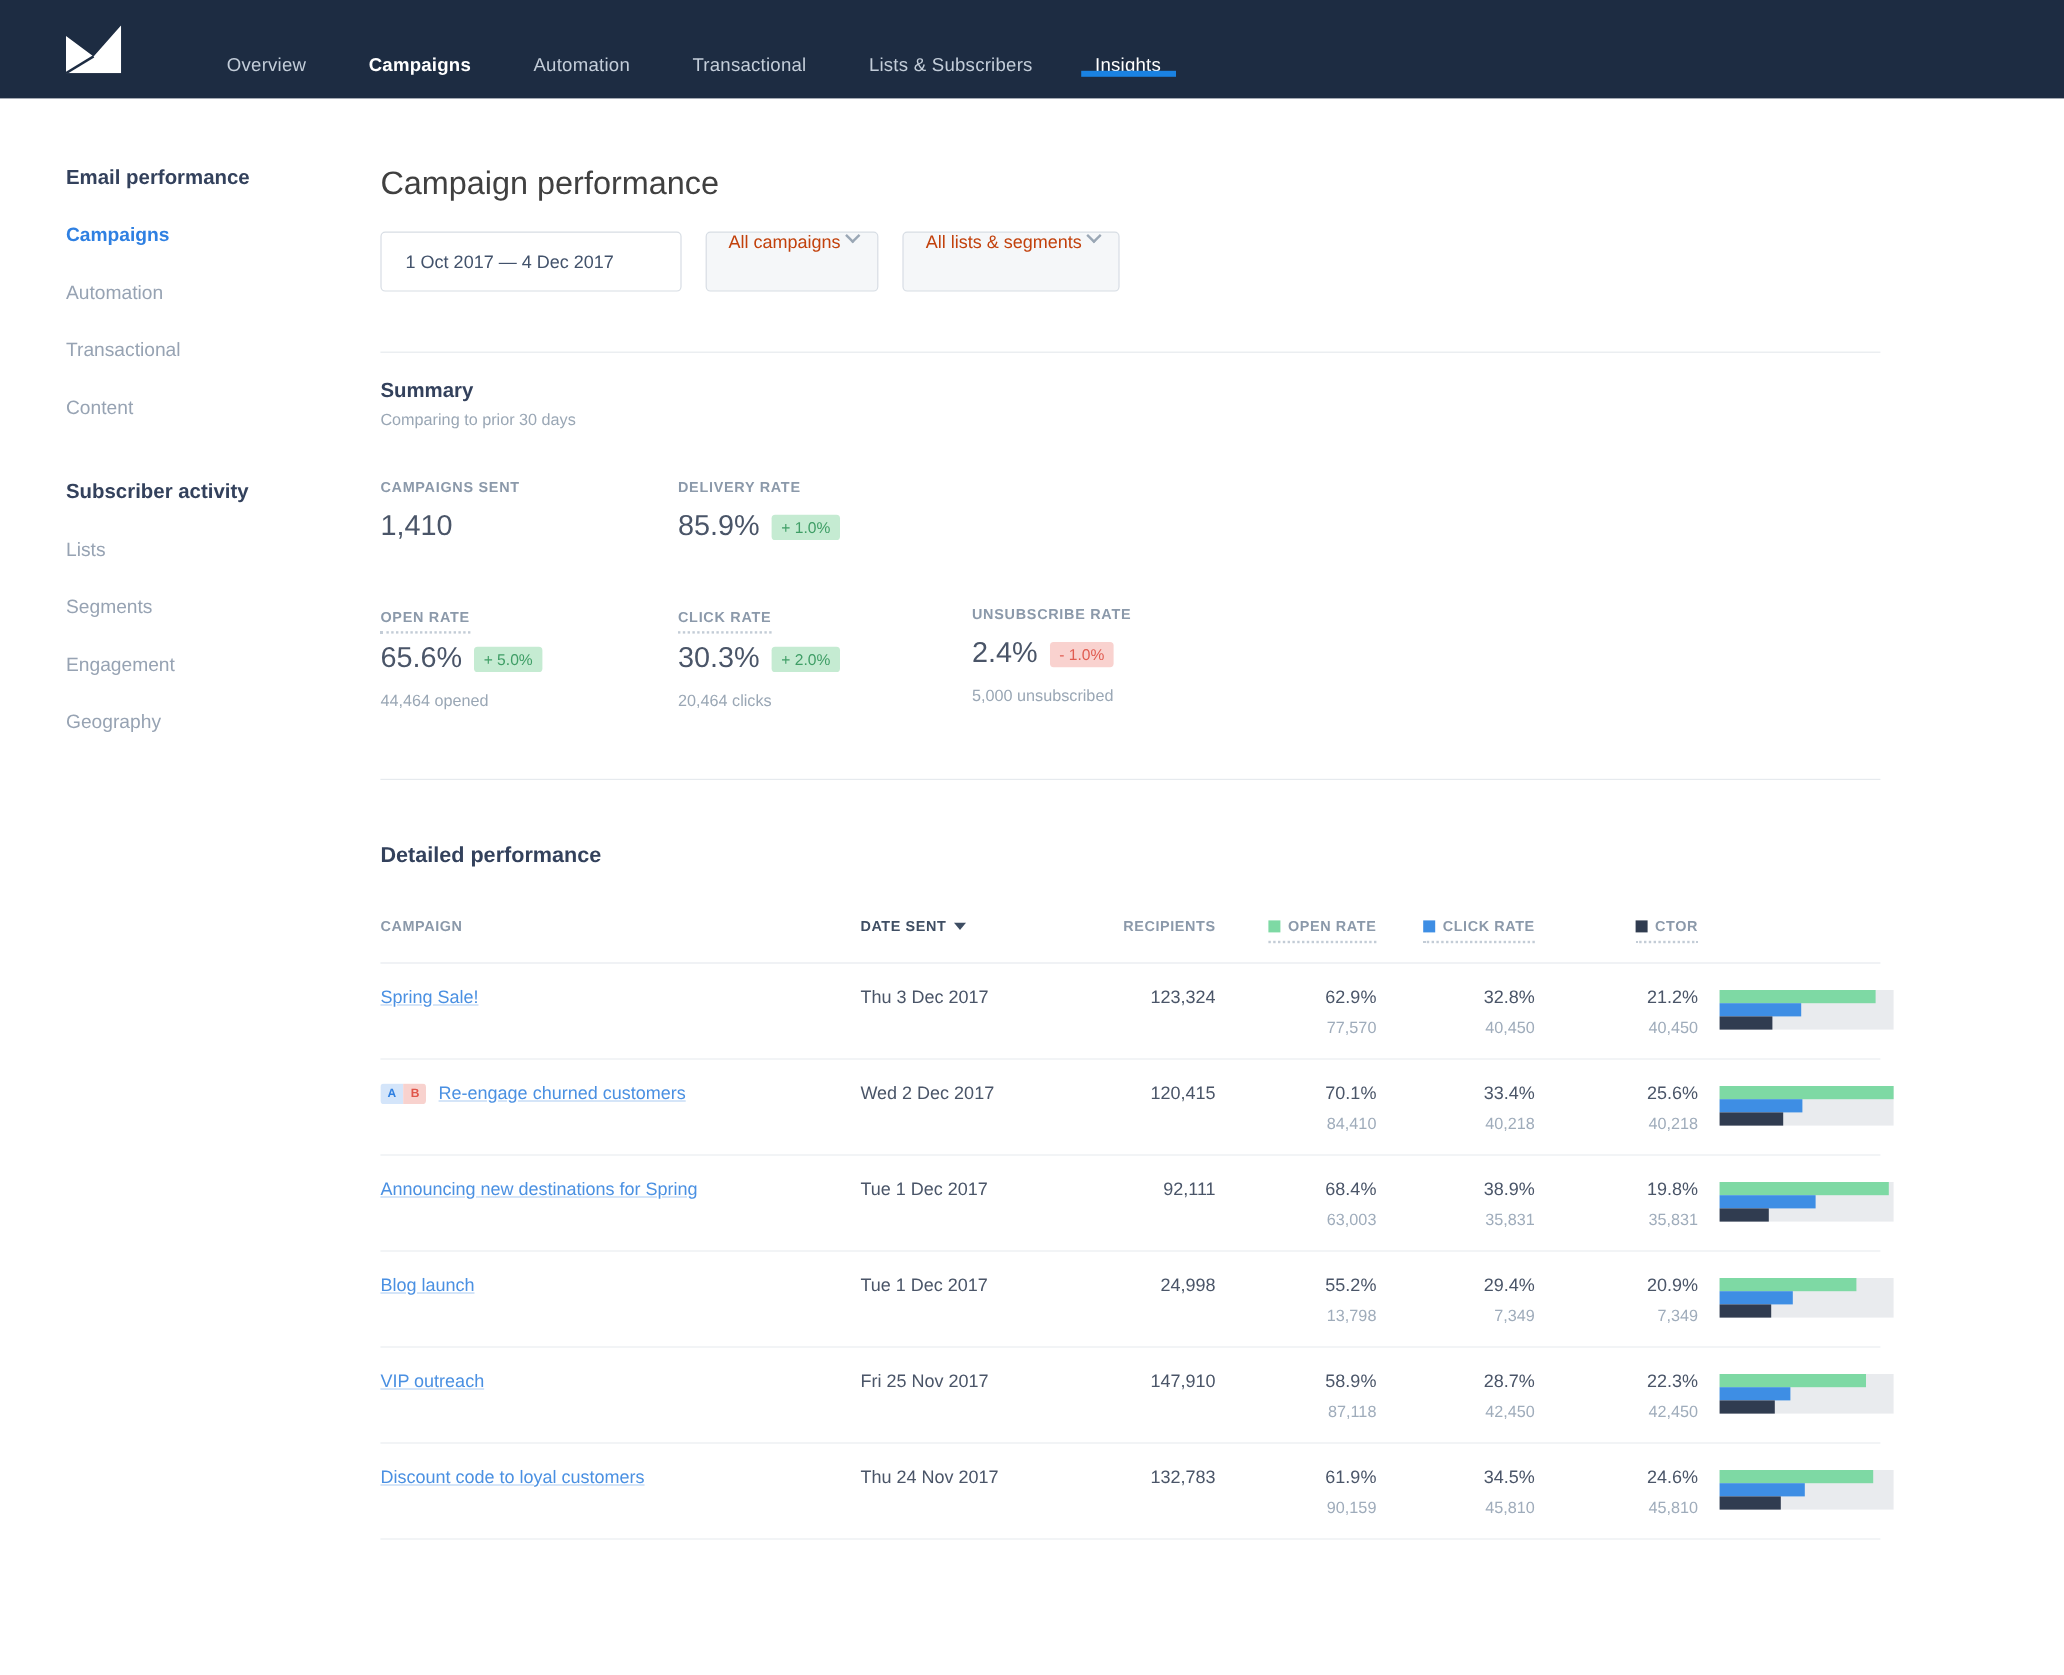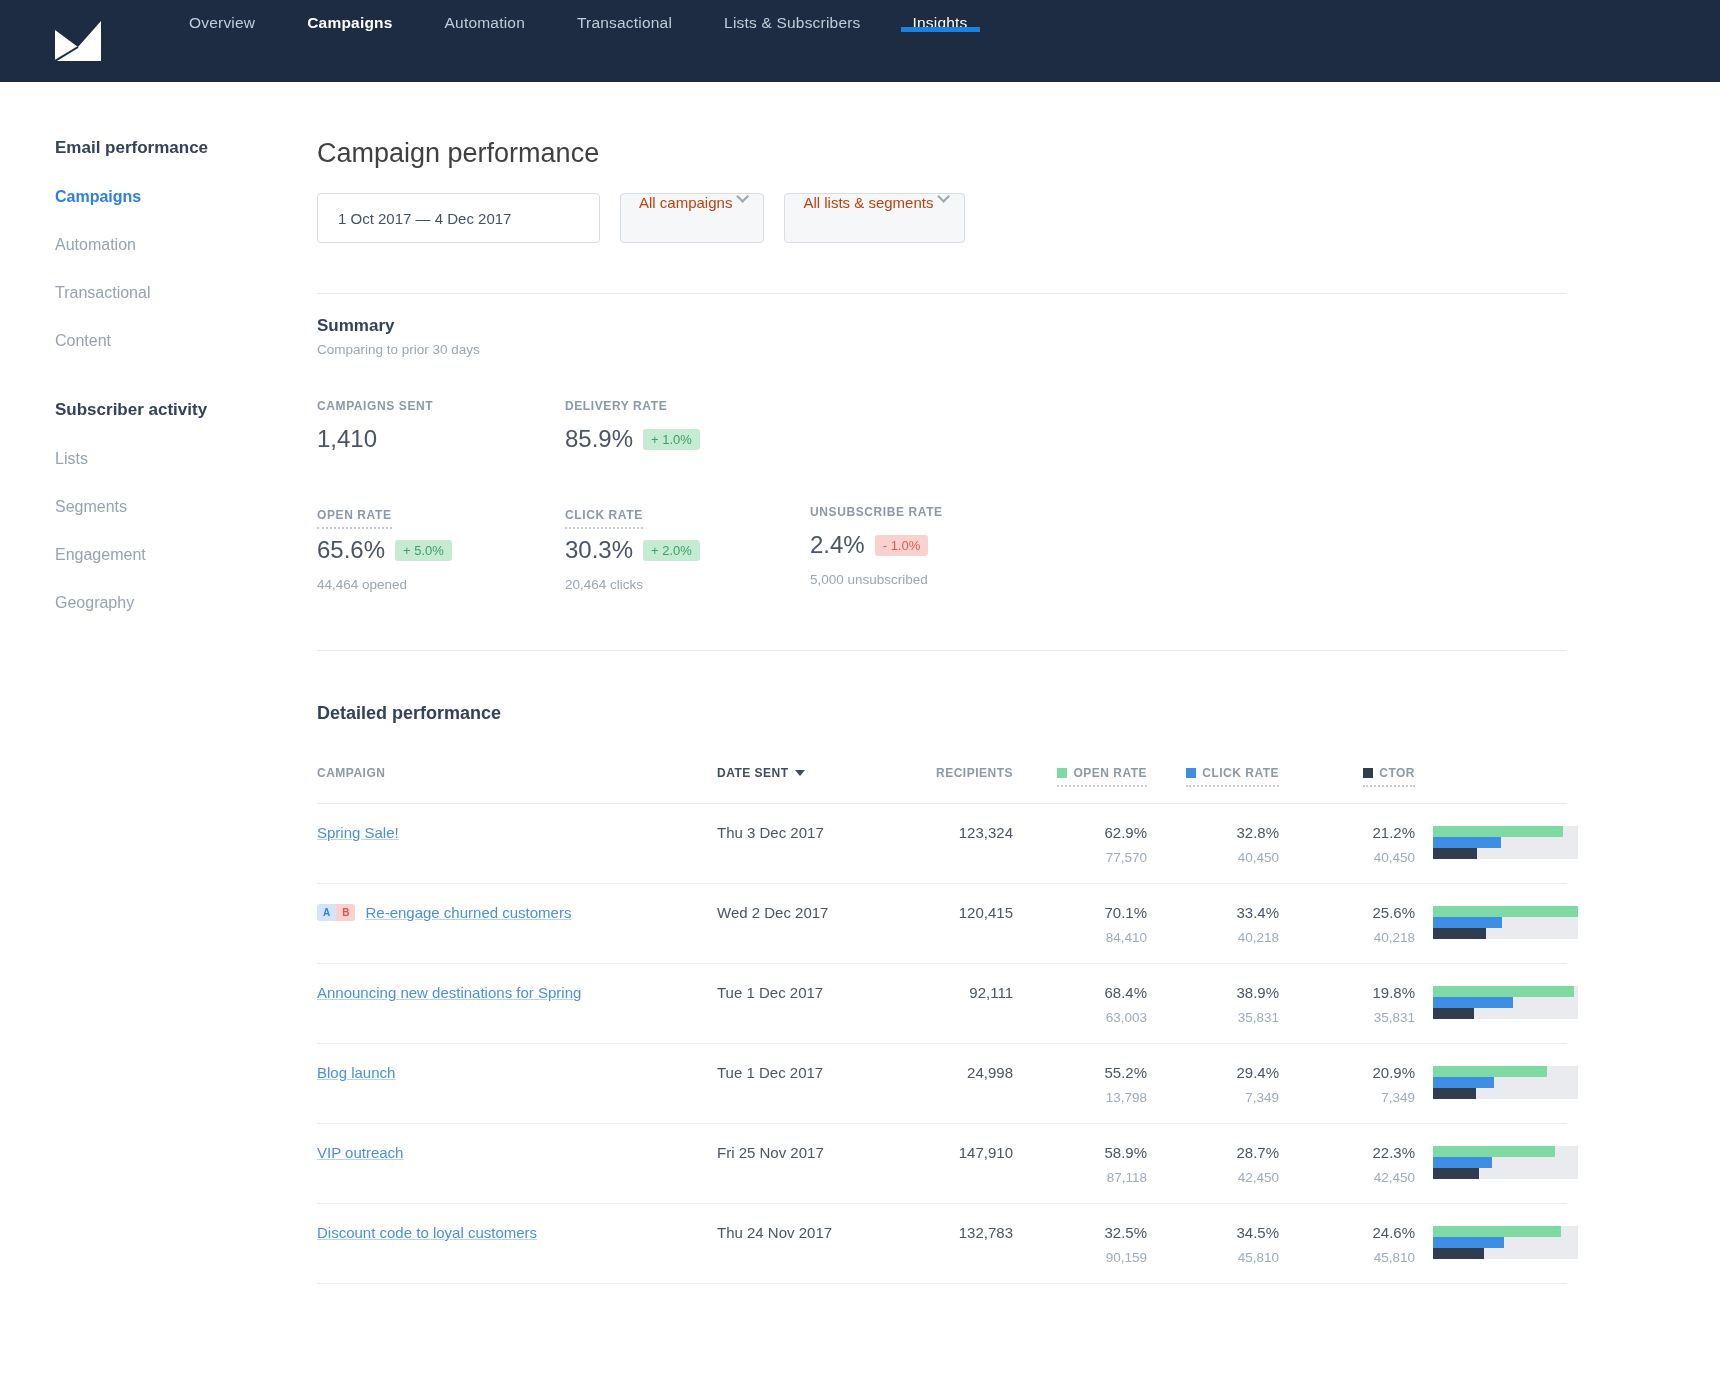--- a/index.html
+++ b/index.html
@@ -1,41 +1,41 @@
 <!DOCTYPE html>
 <html><head>
 <meta charset="utf-8">
 <style>
   * { margin:0; padding:0; box-sizing:border-box; }
   html,body { width:1720px; background:#ffffff; font-family:"Liberation Sans", sans-serif; color:#42526b; }
 
   
   .topnav { height:82px; background:#1d2c42; display:flex; align-items:center; padding:0 0 0 55px; }
   .logo { width:46px; height:40px; margin-right:62px; display:block; }
-  .navitems { display:flex; align-items:flex-start; height:100%;margin-top:28px; }
+  .navitems { display:flex; align-items:center; height:100%;margin-top:28px; }
   .navitem { display:flex; align-items:center; padding:0 26px; font-size:15.5px; color:#c3cdd9; cursor:pointer; position:relative; letter-spacing:.2px; }
   .navitem.bold { color:#ffffff; font-weight:bold; }
   .navitem.active { color:#ffffff; }
   .navitem.active::after { content:""; position:absolute; left:14px; right:14px; bottom:0; height:5px; background:#1a82e2; }
 
   
   .page { display:flex; padding-top:56px; }
   .sidebar { width:317px; flex:0 0 317px; padding-left:55px; }
   .main { width:1250px; flex:0 0 1250px; padding-bottom:80px; }
 
   
   .side-heading { font-size:17px; font-weight:bold; color:#33415c; margin-bottom:30px; }
   .side-item { font-size:16px; color:#97a3b3; margin-bottom:30px; cursor:pointer; }
   .side-item.active { color:#2f80e2; font-weight:bold; }
   .side-gap { height:20px; }
 
   
   .page-title { font-size:27px; font-weight:normal; color:#404040; margin-bottom:24px; }
   .filters { display:flex; gap:20px; margin-bottom:50px; }
-  .date-input { width:283px; height:50px; border:1px solid #d7dde4; border-radius:4px; background:#fff;
+  .date-input { width:251px; height:50px; border:1px solid #d7dde4; border-radius:4px; background:#fff;
                 display:flex; align-items:center; padding:0 20px; font-size:15px; color:#42526b; }
   .select { height:50px; border:1px solid #d7dde4; border-radius:4px; background:#f5f7f9;
             display:flex; align-items:flex-start; gap:4px; padding:0 18px; font-size:15px; color:#c2410c; cursor:pointer; }
   .chev { width:9px; height:9px; border-right:2px solid #9aa7b5; border-bottom:2px solid #9aa7b5;
           transform:rotate(45deg) translateY(-3px); display:inline-block; }
   .divider { height:1px; background:#e6eaee; }
 
   
   .summary { padding-top:22px; }
   .sec-heading { font-size:17px; font-weight:bold; color:#33415c; margin-bottom:6px; }
@@ -336,21 +336,21 @@
           </div>
         </div>
 
         <div class="trow">
           <div class="cname">
               <span class="clink">Discount code to loyal customers</span>
             </div>
           <div class="cell">Thu 24 Nov 2017</div>
           <div class="cell right">132,783</div>
           <div class="cell right">
-              <div>32.5%</div>
+              <div>61.9%</div>
               <div class="sub">90,159</div>
             </div>
           <div class="cell right">
               <div>34.5%</div>
               <div class="sub">45,810</div>
             </div>
           <div class="cell right">
               <div>24.6%</div>
               <div class="sub">45,810</div>
             </div>

